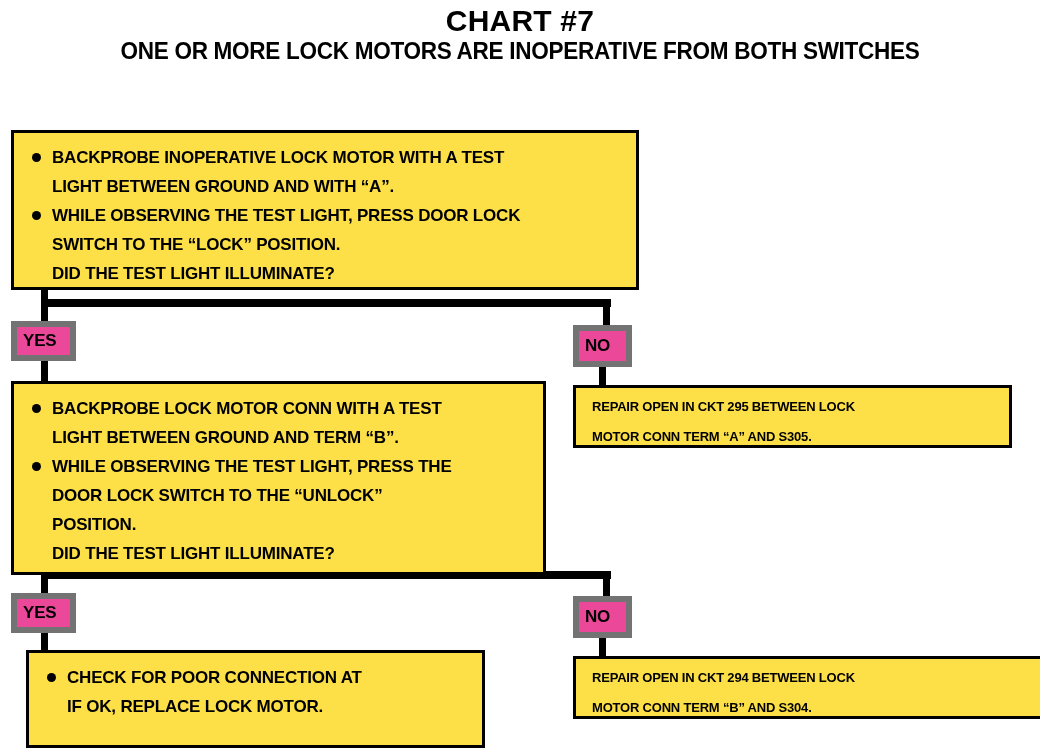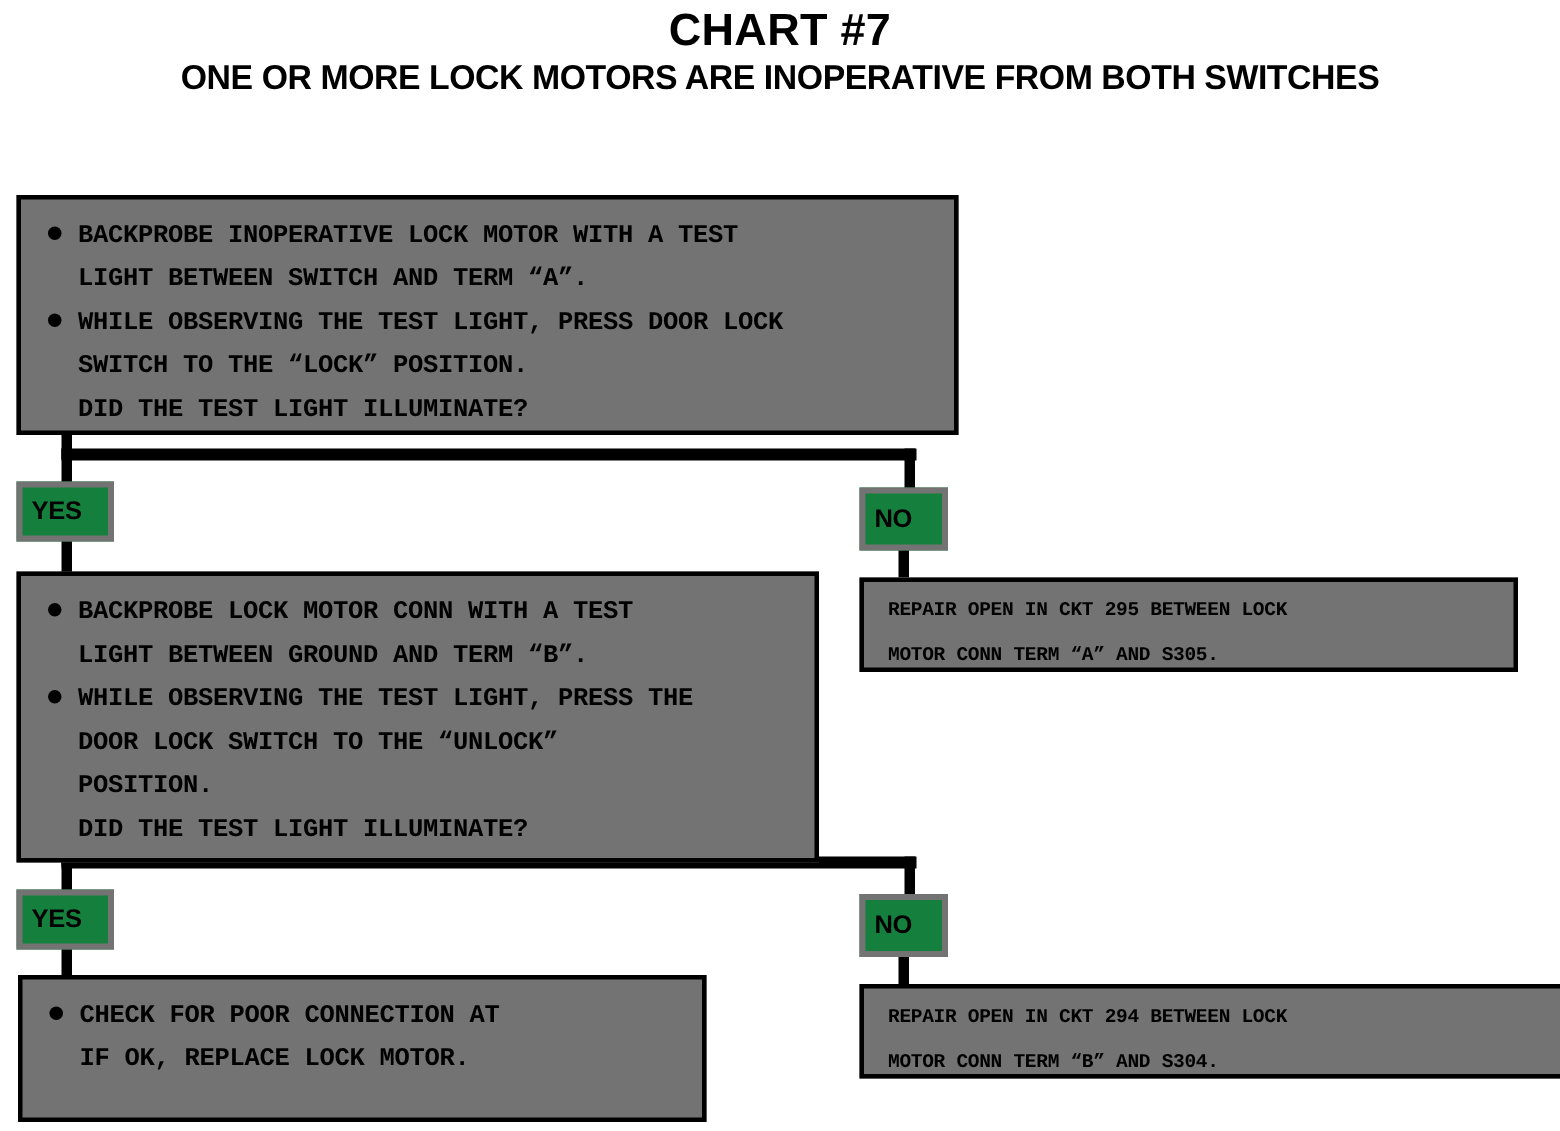--- a/index.html
+++ b/index.html
@@ -37,25 +37,24 @@
     text-align: center;
     font-size: 23px;
     font-weight: bold;
     letter-spacing: -0.3px;
     transform: scaleX(0.98);
   }
 
   
   .node {
     position: absolute;
-    background: #737373;
+    background: #fde047;
     border: 3px solid #000000;
     box-sizing: border-box;
     z-index: 3;
-    font-family: Liberation Mono, monospace;
   }
   .node-inner {
     padding: 10px 8px 8px 8px;
   }
 
   
   .line {
     display: flex;
     align-items: flex-start;
     font-size: 17px;
@@ -90,22 +89,22 @@
     font-weight: bold;
     line-height: 30px;
     letter-spacing: -0.2px;
     white-space: nowrap;
     padding-left: 10px;
   }
 
   
   .decision {
     position: absolute;
-    background: #15803d;
-    border: 4px solid #737373;
+    background: #ec4899;
+    border: 6px solid #737373;
     box-sizing: border-box;
     display: flex;
     align-items: center;
     z-index: 5;
   }
   .decision span {
     font-size: 17px;
     font-weight: bold;
     letter-spacing: -0.2px;
     padding-left: 6px;
@@ -156,21 +155,21 @@
 <div class="conn-v" style="left:599px; top:634px; width:7px; height:22px;"></div>
 
 <div class="node" style="left:11px; top:130px; width:628px; height:160px;">
   <div class="node-inner">
     <div class="line">
       <span class="bullet-col"><i class="dot"></i></span>
       <span class="line-text">BACKPROBE INOPERATIVE LOCK MOTOR WITH A TEST</span>
     </div>
     <div class="line">
       <span class="bullet-col"></span>
-      <span class="line-text">LIGHT BETWEEN SWITCH AND TERM “A”.</span>
+      <span class="line-text">LIGHT BETWEEN GROUND AND WITH “A”.</span>
     </div>
     <div class="line">
       <span class="bullet-col"><i class="dot"></i></span>
       <span class="line-text">WHILE OBSERVING THE TEST LIGHT, PRESS DOOR LOCK</span>
     </div>
     <div class="line">
       <span class="bullet-col"></span>
       <span class="line-text">SWITCH TO THE “LOCK” POSITION.</span>
     </div>
     <div class="line">
@@ -225,21 +224,21 @@
 </div>
 
 <div class="decision" style="left:11px; top:593px; width:65px; height:40px;">
   <span>YES</span>
 </div>
 
 <div class="decision" style="left:573px; top:596px; width:59px; height:42px;">
   <span>NO</span>
 </div>
 
-<div class="node" style="left:12px; top:650px; width:459px; height:98px;">
+<div class="node" style="left:26px; top:650px; width:459px; height:98px;">
   <div class="node-inner">
     <div class="line">
       <span class="bullet-col"><i class="dot"></i></span>
       <span class="line-text">CHECK FOR POOR CONNECTION AT</span>
     </div>
     <div class="line">
       <span class="bullet-col"></span>
       <span class="line-text">IF OK, REPLACE LOCK MOTOR.</span>
     </div>
   </div>

